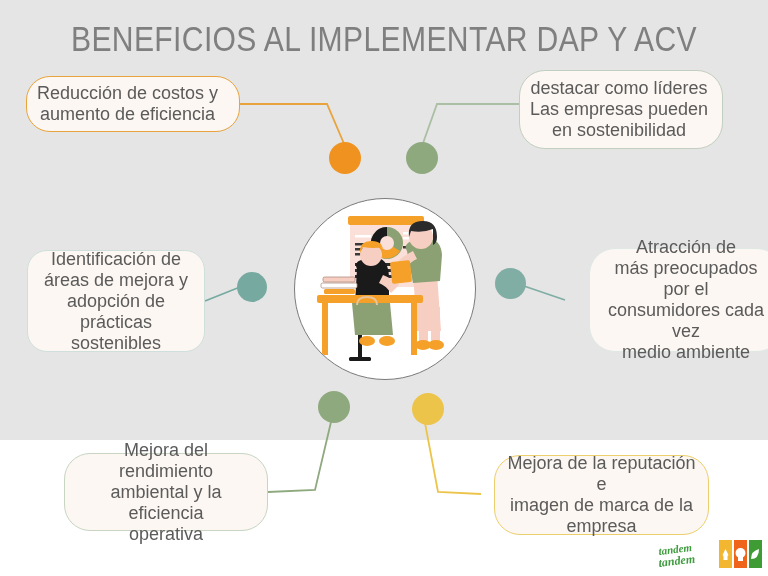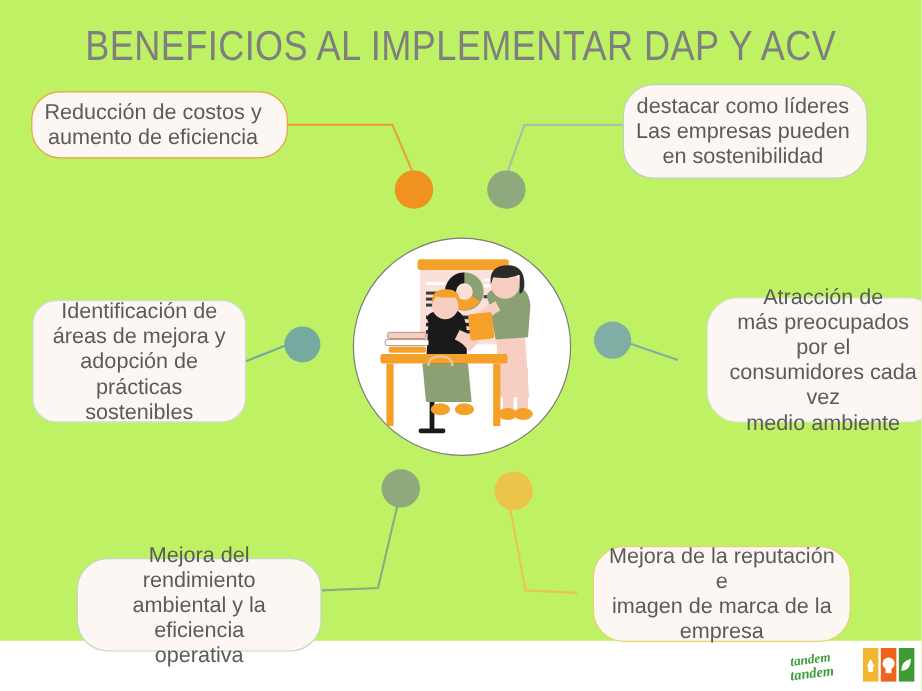--- a/index.html
+++ b/index.html
@@ -11,22 +11,22 @@
     height: 576px;
     background: #ffffff;
     font-family: "Liberation Sans", sans-serif;
     overflow: hidden;
     position: relative;
   }
   #slide {
     position: absolute;
     left: 0; top: 0;
     width: 768px;
-    height: 534px;
-    background: #bef264;
+    height: 440px;
+    background: #e5e5e5;
   }
 
   
   #page-title {
     position: absolute;
     left: 0;
     top: 18px;
     width: 768px;
     text-align: center;
     font-size: 35px;
@@ -64,21 +64,21 @@
     font-size: 18px;
     line-height: 21px;
     padding: 6px 10px;
   }
   .node-box span { display: block; }
 
   .box-1 { left: 26px;  top: 76px;  width: 214px; height: 56px; border-color: #e8a33d; border-radius: 24px; }
   .box-2 { left: 519px; top: 70px;  width: 204px; height: 79px; border-color: #c2cfc0; }
   .box-3 { left: 27px;  top: 250px; width: 178px; height: 102px; border-color: #cfe0dc; border-radius: 20px; }
   .box-4 { left: 589px; top: 248px; width: 194px; height: 104px; border-color: #dfe8e5; }
-  .box-5 { left: 64px;  top: 453px; width: 204px; height: 78px; border-color: #c7d5c2; margin-top: 12px; }
+  .box-5 { left: 64px;  top: 453px; width: 204px; height: 78px; border-color: #c7d5c2; }
   .box-6 { left: 494px; top: 455px; width: 215px; height: 80px; border-color: #eccf6d; }
 
   
   .dot {
     position: absolute;
     border-radius: 50%;
   }
   .dot-1 { left: 329px; top: 142px; width: 32px; height: 32px; background: #f0921f; }
   .dot-2 { left: 406px; top: 142px; width: 32px; height: 32px; background: #8fa97f; }
   .dot-3 { left: 237px; top: 272px; width: 30px; height: 30px; background: #76a9a0; }

